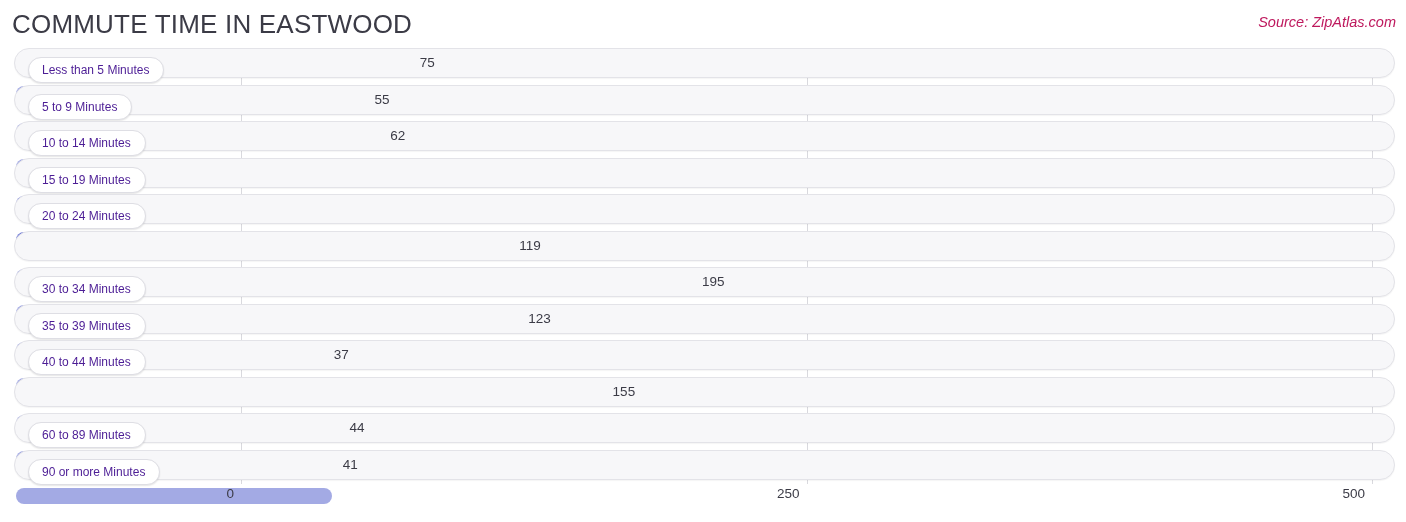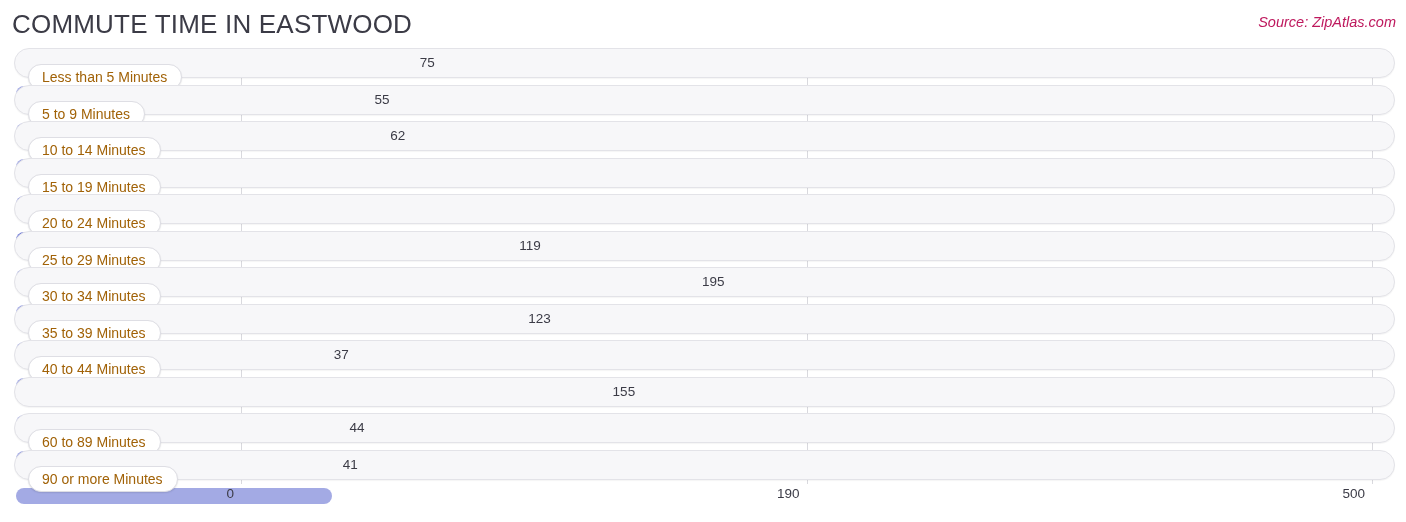--- a/index.html
+++ b/index.html
@@ -121,30 +121,30 @@
     line-height: 28px;
     font-size: 13.5px;
     color: #3b3b46;
     white-space: nowrap;
   }
 
   
   .pill {
     position: absolute;
     left: 28px;
-    top: 16px;
+    top: 9px;
     height: 26px;
     background: #ffffff;
     border: 1px solid #dedee4;
     border-radius: 14px;
     box-sizing: border-box;
     padding: 0 14px 0 13px;
     line-height: 24px;
-    font-size: 14px;
-    color: #a16207;
+    font-size: 12px;
+    color: #4c1d95;
     white-space: nowrap;
     box-shadow: 0 1px 1.5px rgba(0,0,0,0.10);
   }
 
   
   .axis {
     position: absolute;
     left: 0;
     top: 486px;
     width: 1406px;
@@ -204,21 +204,20 @@
           <div class="track"></div>
           <div class="bar" style="width: 915.172px; background: rgb(120, 130, 216);">
             <span class="bar-val-in">449</span>
           </div>
           <div class="pill">20 to 24 Minutes</div>
         </div>
         <div class="row">
           <div class="track"></div>
           <div class="bar" style="width: 492.178px; background: rgb(163, 170, 228);"></div>
           <span class="bar-val-out" style="left: 519.178px;">119</span>
-          <div class="pill">25 to 29 Minutes</div>
         </div>
         <div class="row">
           <div class="track"></div>
           <div class="bar" style="width: 664.09px; background: rgb(163, 170, 228);"></div>
           <span class="bar-val-out" style="left: 702px;">195</span>
           <div class="pill">30 to 34 Minutes</div>
         </div>
         <div class="row">
           <div class="track"></div>
           <div class="bar" style="width: 501.226px; background: rgb(163, 170, 228);"></div>
@@ -246,17 +245,17 @@
           <div class="track"></div>
           <div class="bar" style="width: 315.742px; background: rgb(163, 170, 228);"></div>
           <span class="bar-val-out" style="left: 342.742px;">41</span>
           <div class="pill">90 or more Minutes</div>
         </div>
       </div>
   </div>
 
   <div class="axis" id="axis">
       <div class="tick" style="left: 241px;">0</div>
-      <div class="tick" style="left: 806.5px;">190</div>
+      <div class="tick" style="left: 806.5px;">250</div>
       <div class="tick" style="left: 1372px;">500</div>
     </div>
 
 </div>
 
 </body></html>

